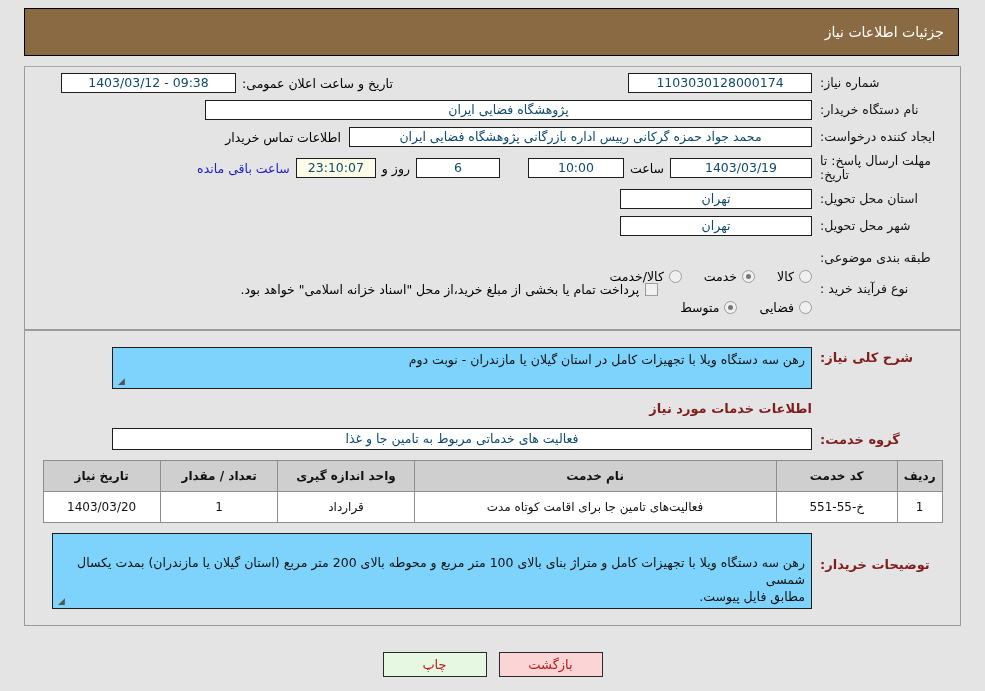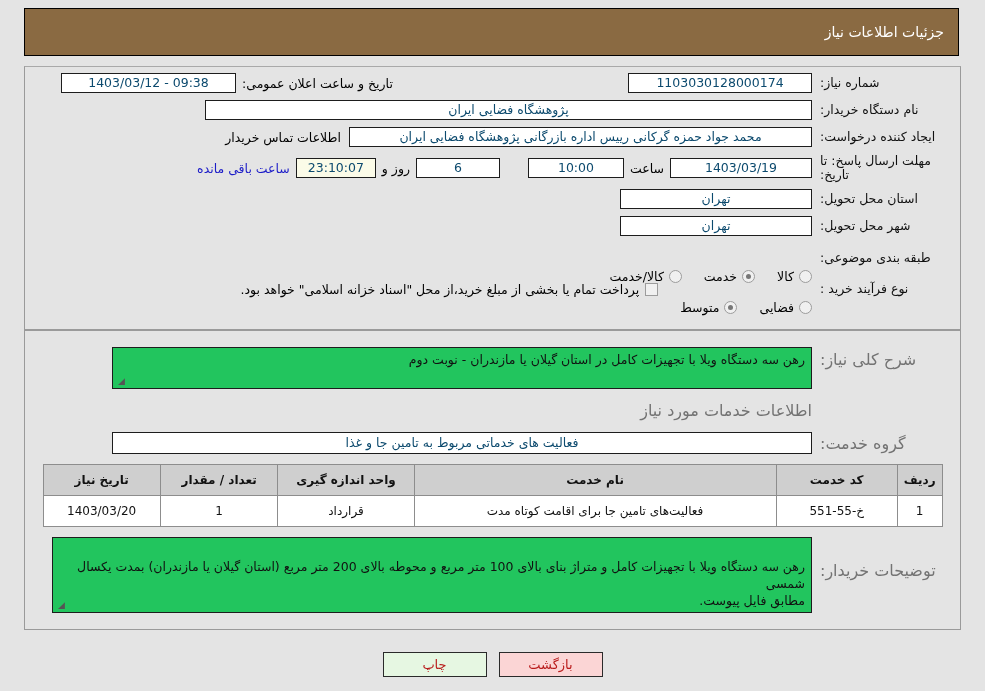--- a/index.html
+++ b/index.html
@@ -100,23 +100,23 @@
     width:5px;height:5px;border-radius:50%;background:#777;
   }
   .rgrp{display:flex;align-items:center;gap:5px;margin-left:22px;}
   .rgrp span{font-size:12.5px;margin-top:36px;}
   .chk{
     width:13px;height:13px;border:1px solid #9c9c9c;background:#f0f0f0;
     display:inline-block;box-sizing:border-box;flex:0 0 auto;
   }
   
   .panel-mid{padding:10px 0 6px 0;position:relative;}
-  .boldlbl{font-weight:normal;font-size:16px;color:#737373;}
+  .boldlbl{font-weight:bold;font-size:13px;color:#7f1d1d;}
   .ta{
-    border:1px solid #1d1d1d;background:#22c55e;
+    border:1px solid #1d1d1d;background:#7dd3fc;
     box-sizing:border-box;position:relative;
     font-size:12.5px;line-height:17px;color:#111;
     padding:3px 6px 0 6px;text-align:right;
   }
   .grip{
     position:absolute;left:2px;bottom:1px;
     width:10px;height:10px;
     color:#555;font-size:9px;line-height:9px;
   }
   

